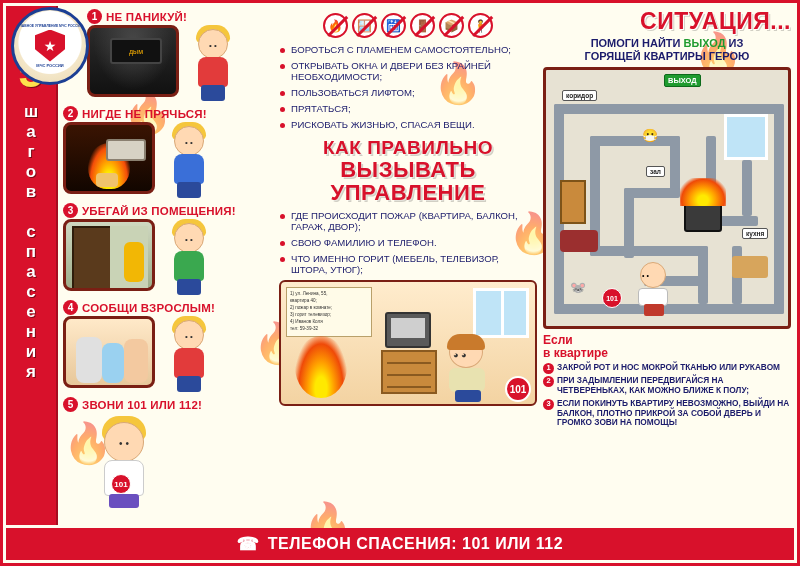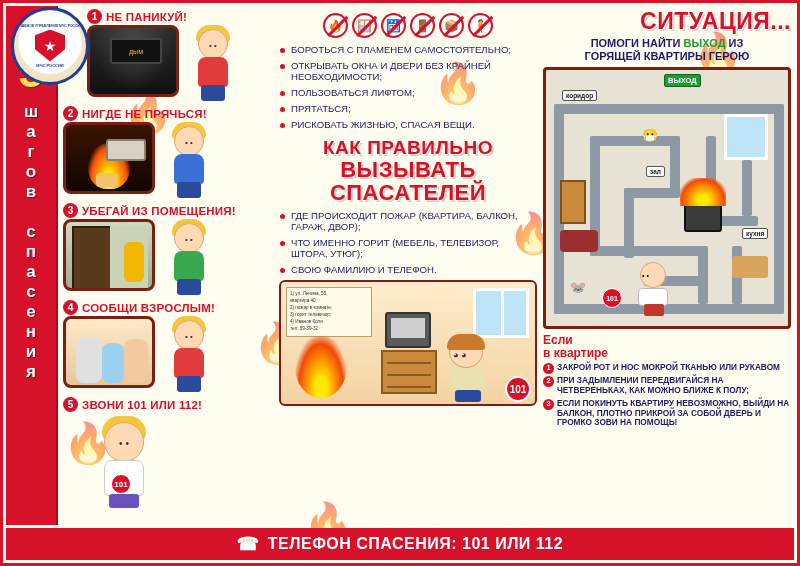--- a/index.html
+++ b/index.html
@@ -336,27 +336,27 @@
       <li>БОРОТЬСЯ С ПЛАМЕНЕМ САМОСТОЯТЕЛЬНО;</li>
       <li>ОТКРЫВАТЬ ОКНА И ДВЕРИ  БЕЗ КРАЙНЕЙ НЕОБХОДИМОСТИ;</li>
       <li>ПОЛЬЗОВАТЬСЯ ЛИФТОМ;</li>
       <li>ПРЯТАТЬСЯ;</li>
       <li>РИСКОВАТЬ ЖИЗНЬЮ, СПАСАЯ ВЕЩИ.</li>
     </ul>
 
     <div class="call-title">
       <div>КАК ПРАВИЛЬНО</div>
       <div class="l2">ВЫЗЫВАТЬ</div>
-      <div class="l2">СПАСАТЕЛЕЙ</div>
+      <div class="l2">УПРАВЛЕНИЕ</div>
     </div>
 
     <ul class="bullets">
       <li>ГДЕ ПРОИСХОДИТ ПОЖАР (КВАРТИРА, БАЛКОН, ГАРАЖ, ДВОР);</li>
+      <li>СВОЮ ФАМИЛИЮ И ТЕЛЕФОН.</li>
       <li>ЧТО ИМЕННО ГОРИТ (МЕБЕЛЬ, ТЕЛЕВИЗОР, ШТОРА, УТЮГ);</li>
-      <li>СВОЮ ФАМИЛИЮ И ТЕЛЕФОН.</li>
     </ul>
 
 
     <div class="scene">
       <div class="note">
         <div>1) ул. Ленина, 55,</div>
         <div>    квартира 40;</div>
         <div>2) пожар в комнате;</div>
         <div>3) горит телевизор;</div>
         <div>4) Иванов Коля</div>

